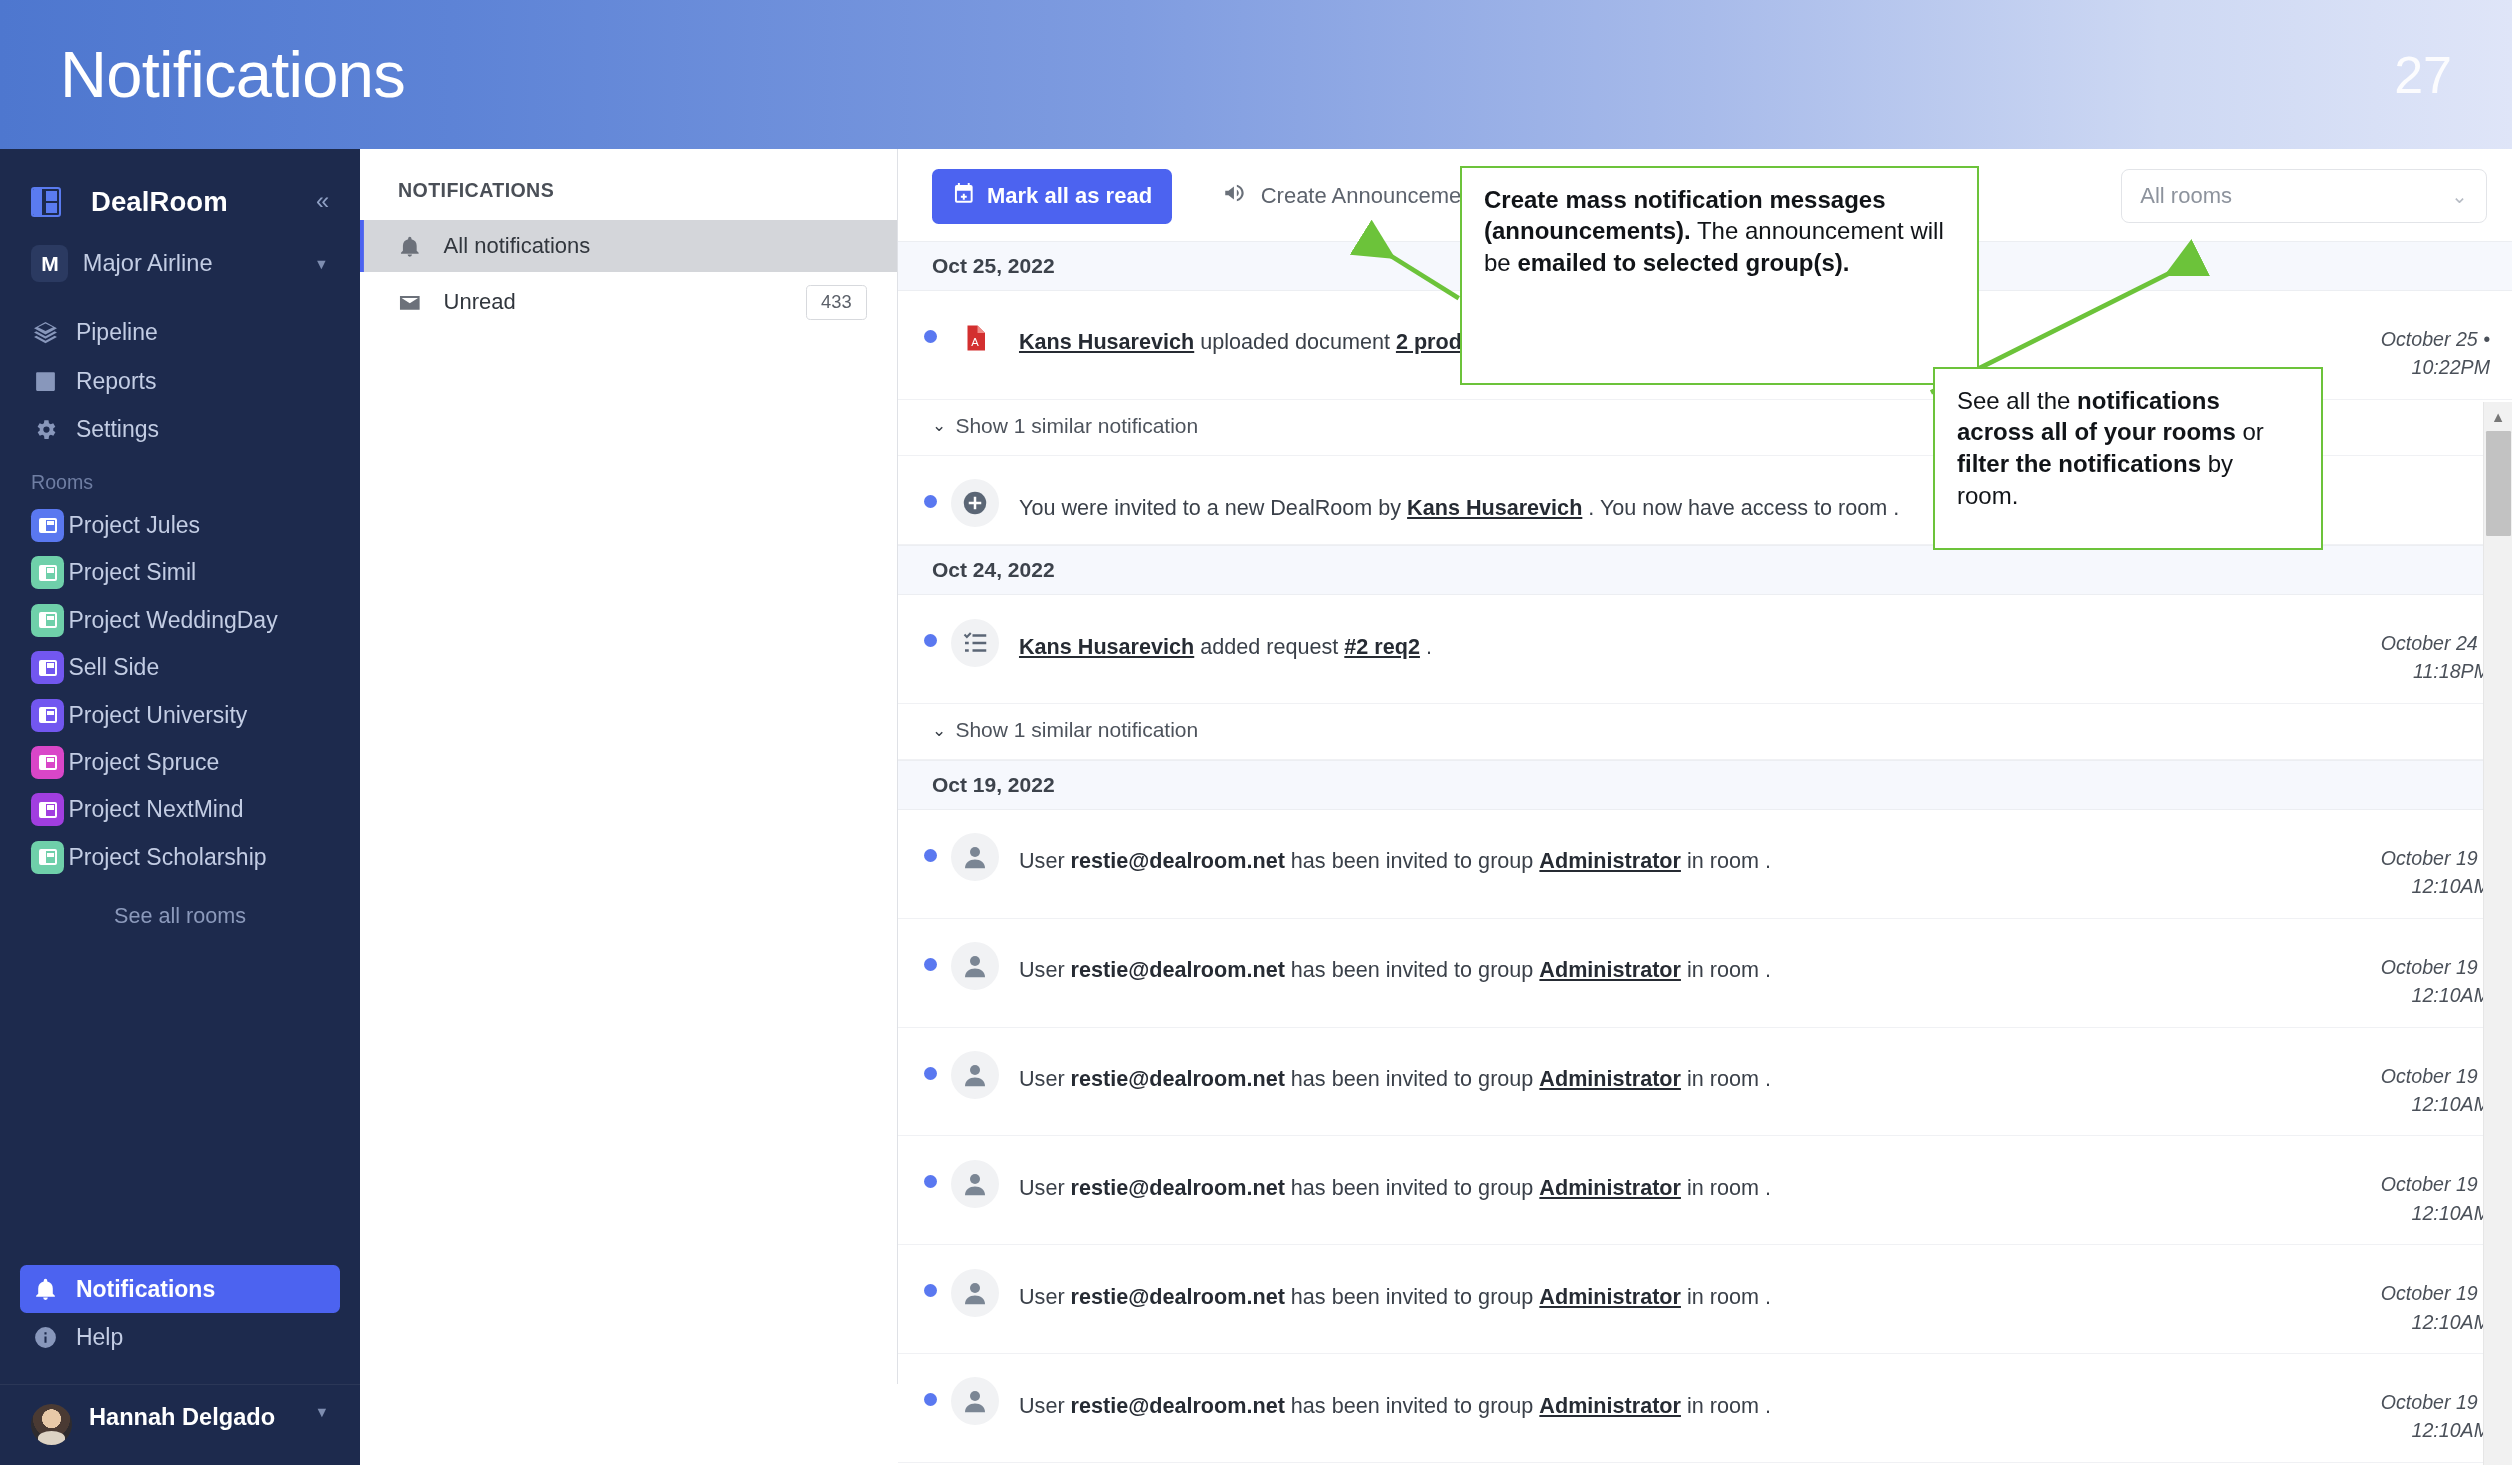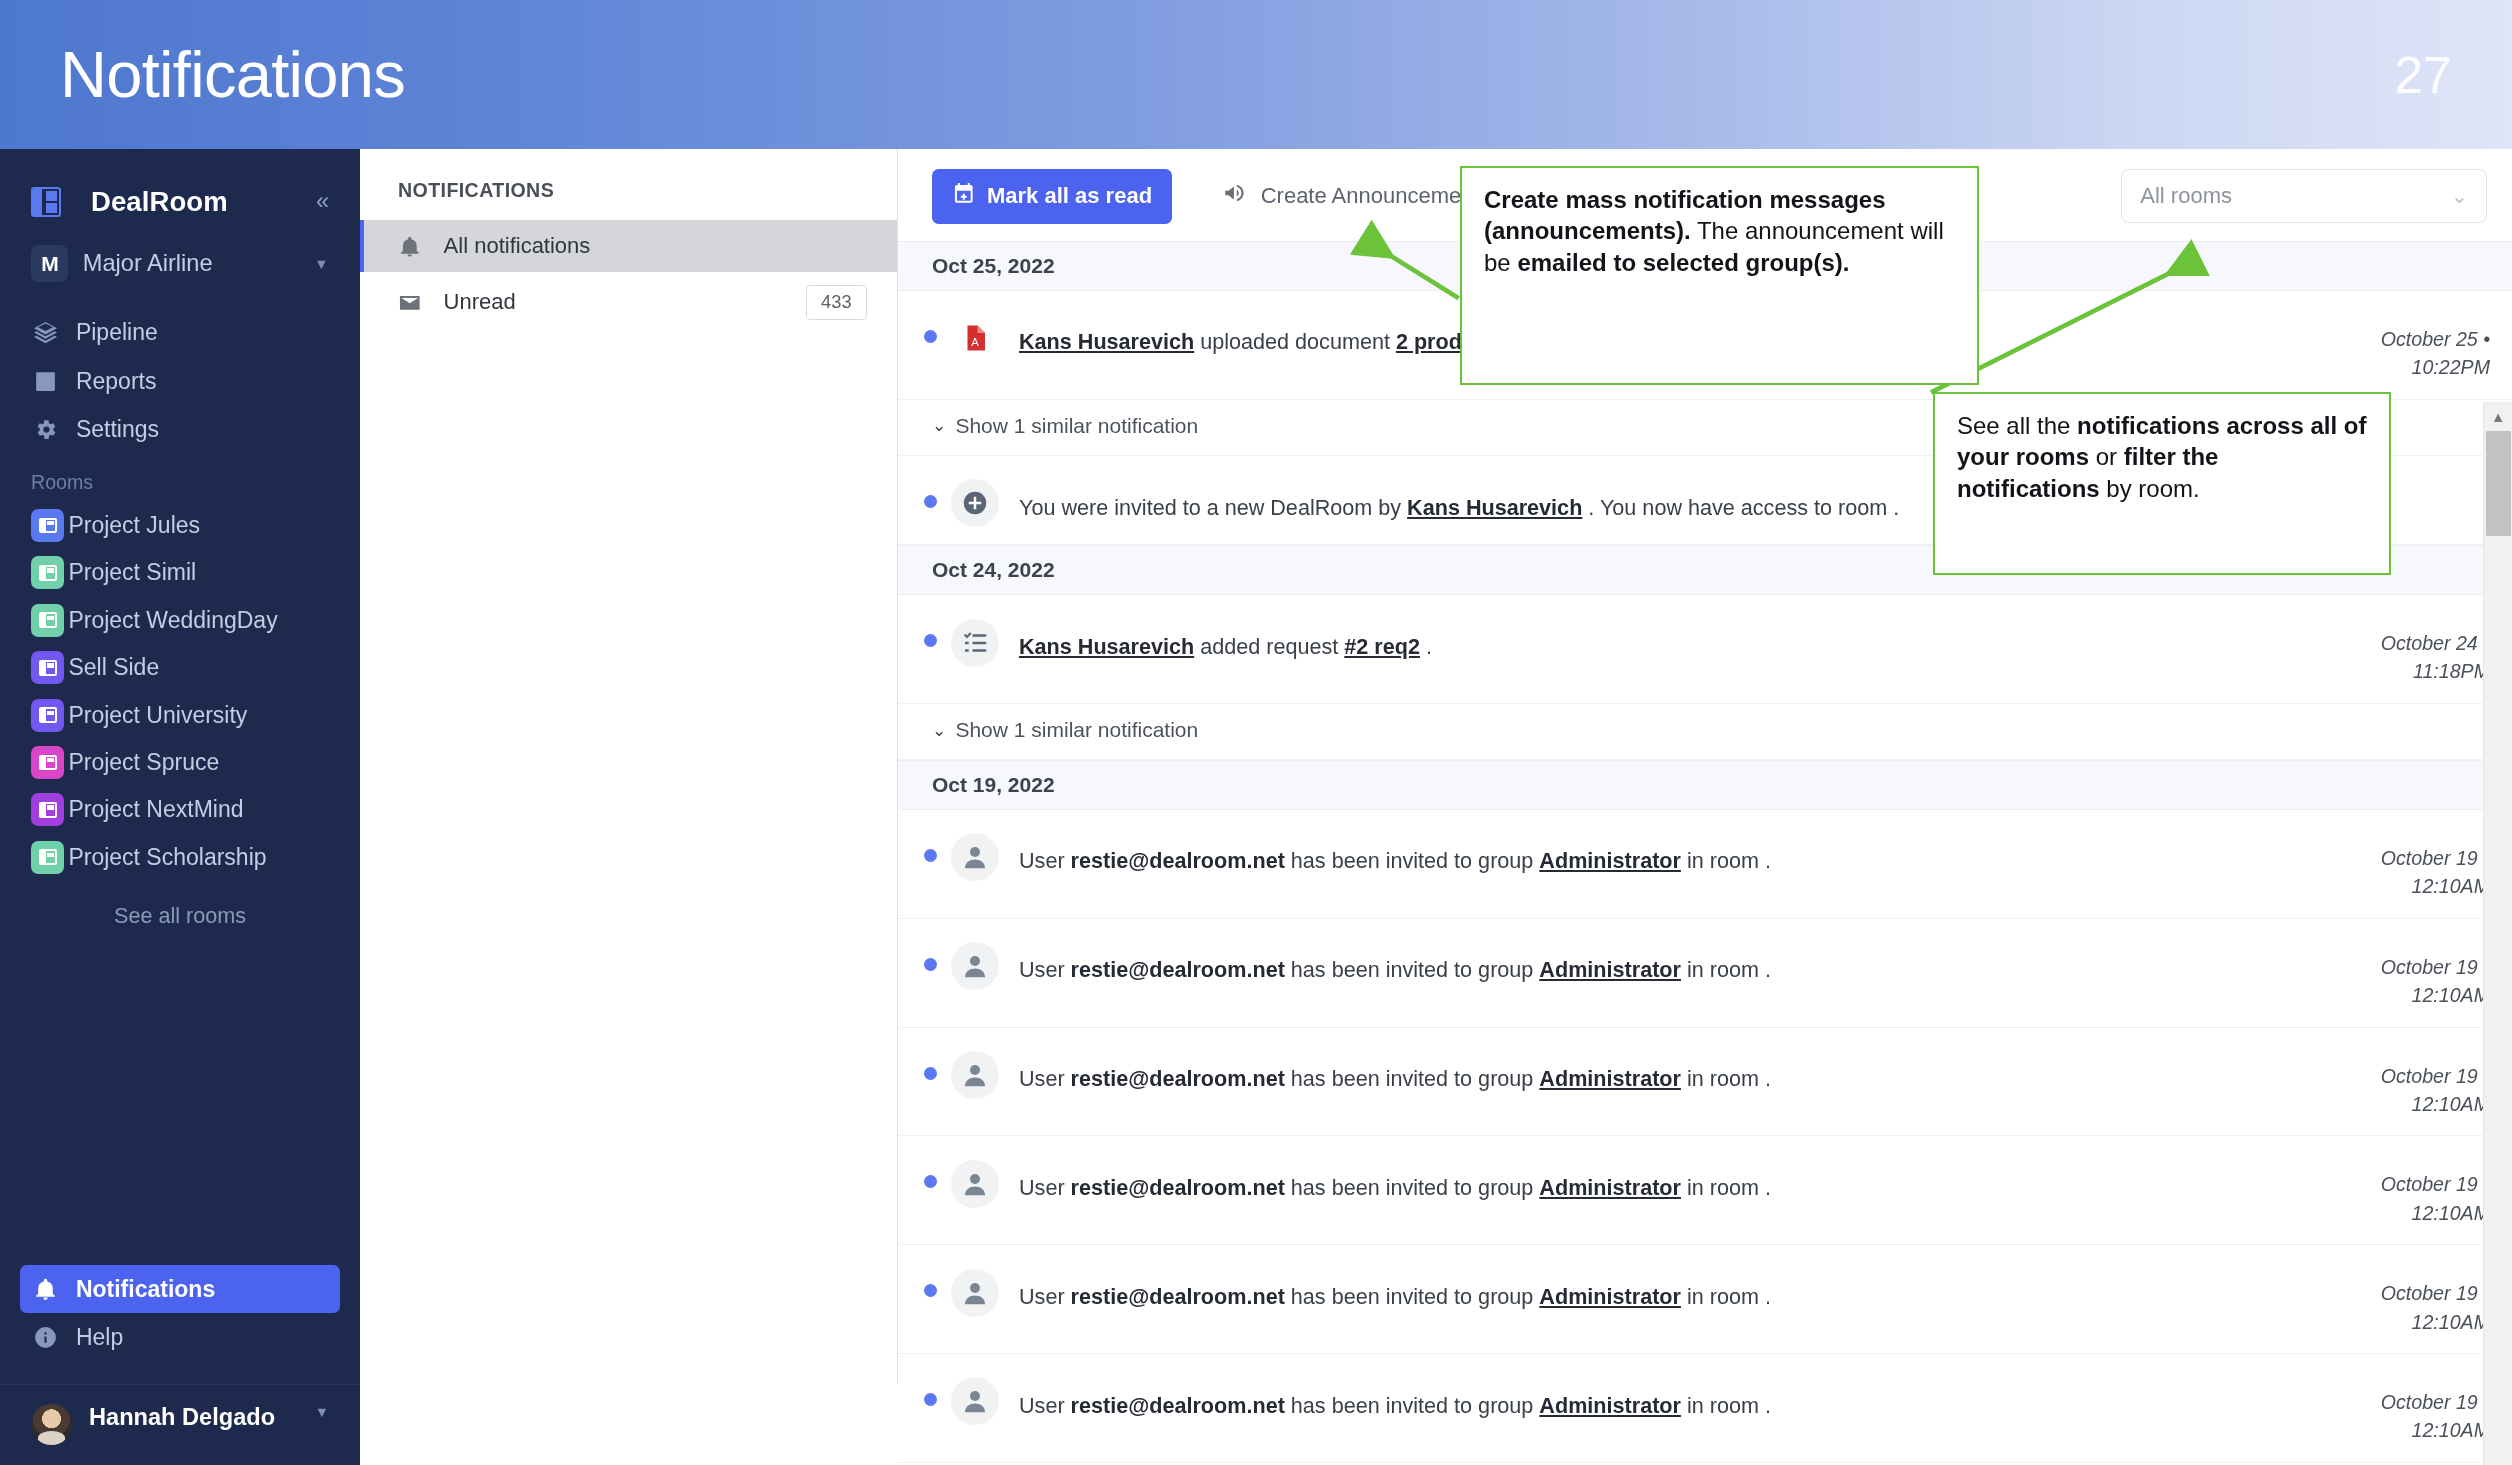--- a/index.html
+++ b/index.html
@@ -181,21 +181,21 @@
   .sb-thumb { position:absolute; top:29px; left:2px; width:25px; height:105px; background:#c2c2c2; border-radius:1.3px; }
 
   
   .callout {
     position:absolute; background:#ffffff; border:2.6px solid #6cc33a;
     padding:15.7px 22px; z-index:40;
     font-size:24px; line-height:1.32; color:#111418;
   }
   .callout b { font-weight:700; }
   .callout-1 { left:1460px; top:166px; width:519px; height:219px; }
-  .callout-2 { left:1933px; top:392px; width:458px; height:183px; }
+  .callout-2 { left:1933px; top:367px; width:390px; height:183px; }
   .arrow-svg { position:absolute; left:0; top:0; width:2512px; height:1465px; pointer-events:none; z-index:35; }
 </style>
 </head>
 <body>
 
 <div class="banner">
   <div class="banner-title">Notifications</div>
   <div class="banner-count">27</div>
 </div>
 

